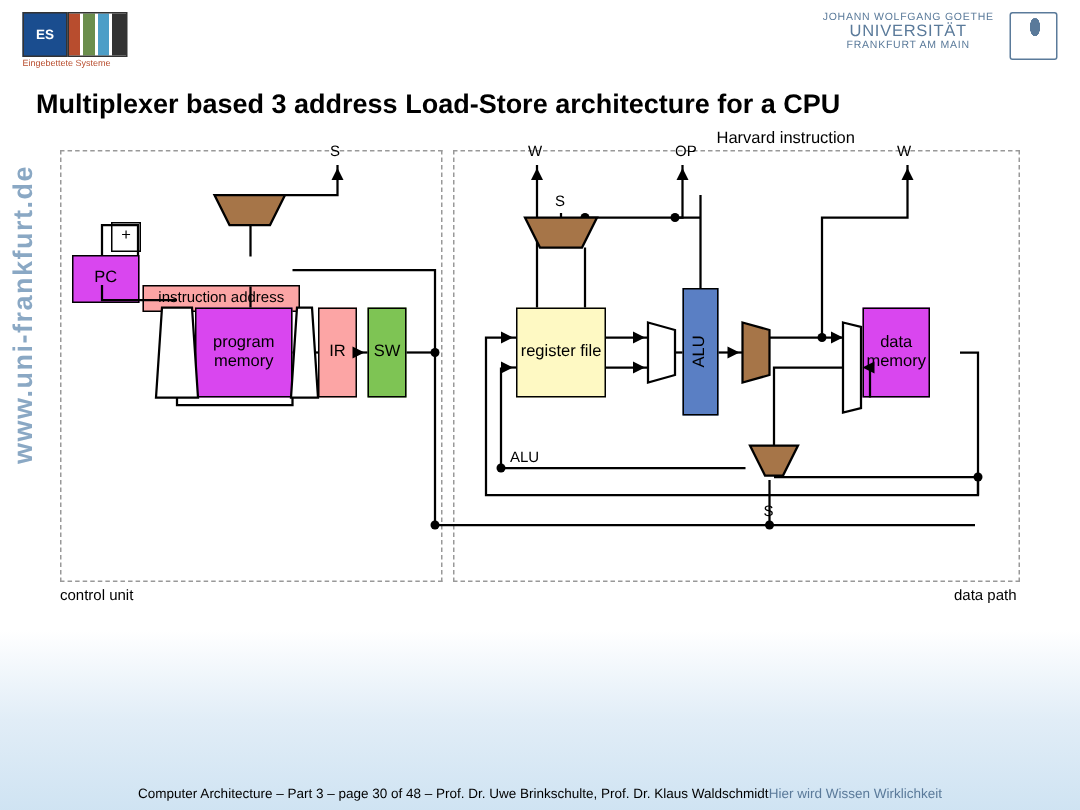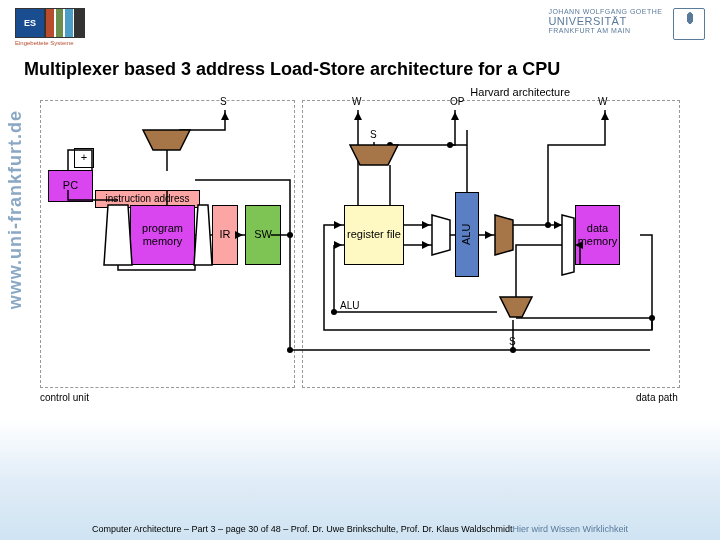--- a/index.html
+++ b/index.html
@@ -25,21 +25,21 @@
 .dbox2{left:262px;top:10px;width:378px;height:288px}
 .block{position:absolute;border:1.5px solid #000;display:flex;align-items:center;justify-content:center;font-size:11px;text-align:center;line-height:1.2}
 .red{background:#d946ef}
 .yellow{background:#fca5a5}
 .green{background:#7ec454}
 .orange{background:#fef9c3}
 .blue{background:#5a7fc4}
 .pc{left:8px;top:80px;width:45px;height:32px;background:#d946ef}
 .pm{left:90px;top:115px;width:65px;height:60px}
 .ir{left:172px;top:115px;width:26px;height:60px}
-.sw{left:205px;top:115px;width:36px;height:60px}
+.sw{left:205px;top:115px;width:26px;height:60px}
 .rf{left:304px;top:115px;width:60px;height:60px}
 .alu{left:415px;top:102px;width:24px;height:85px;writing-mode:vertical-rl;transform:rotate(180deg)}
 .dm{left:535px;top:115px;width:45px;height:60px}
 .lbl{position:absolute;font-size:10px;color:#000}
 .footer{position:absolute;bottom:6px;left:0;width:100%;display:flex;justify-content:center;padding:0 25px;font-size:9px;z-index:3}
 .footer-left{color:#000}
 .footer-right{color:#5a7a9a}
 svg.wires{position:absolute;top:0;left:0;width:640px;height:310px;z-index:1}
 </style>
 </head>
@@ -53,35 +53,35 @@
       <div style="display:flex">
         <div class="logo-box">
             <span class="logo-es">ES</span>
           </div>
         <div class="logo-bars"></div>
       </div>
       <div class="logo-sub">Eingebettete Systeme</div>
     </div>
   </div>
   <div class="logo-right">
-    <div style="display:inline-block;text-align:left;vertical-align:top">
+    <div style="display:inline-block;text-align:center;vertical-align:top">
       <div class="goethe">JOHANN WOLFGANG GOETHE</div>
       <div class="uni">UNIVERSITÄT</div>
       <div class="goethe">FRANKFURT AM MAIN</div>
     </div>
     <div class="seal"></div>
   </div>
 </div>
 
 <div class="sidebar">www.uni-frankfurt.de</div>
 
 <div class="title">Multiplexer based 3 address Load-Store architecture for a CPU</div>
 
 <div class="diagram">
-  <div class="harvard-label">Harvard architecture</div>
+  <div class="harvard-label">Harvard instruction</div>
   <div class="dashed-box dbox1"></div>
   <div class="dashed-box dbox2"></div>
 
   <svg class="wires">
     <g stroke="#000" stroke-width="1.5" fill="none">
       <path d="M155 90 L250 90 L250 145"></path>
       <path d="M155 145 L172 145"></path>
       <path d="M198 145 L205 145"></path>
       <path d="M231 145 L250 145"></path>
       <path d="M140 60 L140 40 L185 40 L185 20"></path>

